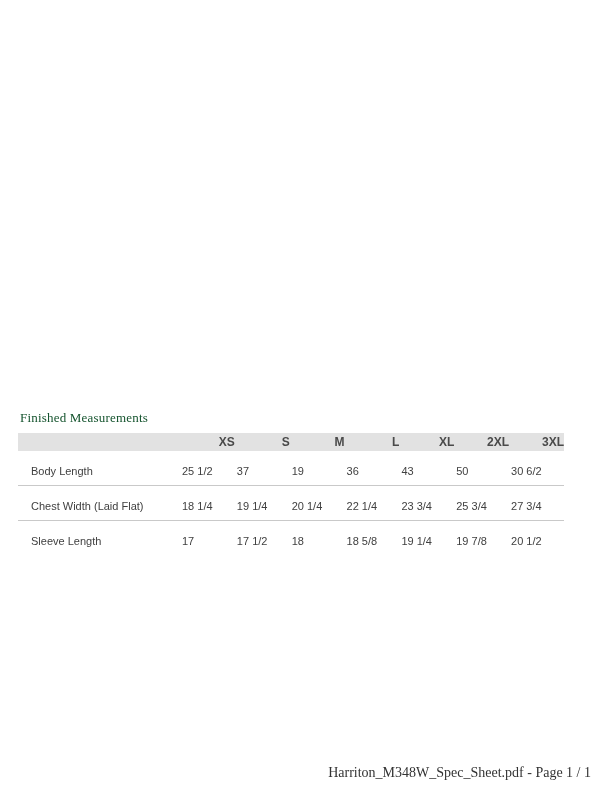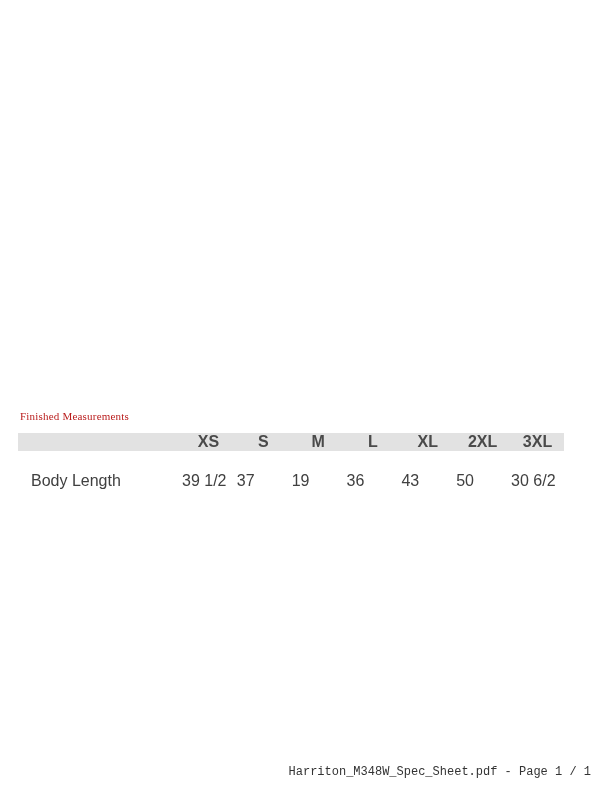--- a/index.html
+++ b/index.html
@@ -10,66 +10,66 @@
     position: relative;
     font-family: "Liberation Sans", sans-serif;
     overflow: hidden;
   }
 
   .section-heading {
     position: absolute;
     left: 20px;
     top: 410px;
     font-family: "Liberation Serif", serif;
-    font-size: 11px;
-    color: #b91c1c;
+    font-size: 13px;
+    color: #14532d;
     letter-spacing: 0.2px;
   }
 
   table.spec-table {
     position: absolute;
     left: 18px;
     top: 433px;
     width: 546px;
     border-collapse: collapse;
     table-layout: fixed;
   }
   table.spec-table col.col-label { width: 162px; }
 
   table.spec-table thead th {
     background: #e2e2e2;
     height: 18px;
-    font-size: 16px;
+    font-size: 12px;
     font-weight: bold;
     color: #4a4a4a;
-    text-align: center;
+    text-align: right;
     vertical-align: middle;
     padding: 0 0 0 2px;
   }
   table.spec-table thead th.label-head { padding-left: 13px; }
 
   table.spec-table tbody td {
     height: 28px;
-    font-size: 16px;
+    font-size: 11px;
     font-weight: normal;
     color: #404040;
     text-align: left;
     vertical-align: middle;
-    padding: 16px 0 0 2px;
+    padding: 6px 0 0 2px;
     border-bottom: 1px solid #c9c9c9;
   }
   table.spec-table tbody td.row-label { padding-left: 13px; }
   table.spec-table tbody tr:last-child td { border-bottom: none; }
 
   .page-footer {
     position: absolute;
     top: 765px;
     right: 21px;
-    font-family: Liberation Mono, monospace;
-    font-size: 12px;
+    font-family: Liberation Serif, serif;
+    font-size: 14px;
     color: #333333;
     white-space: nowrap;
   }
 </style>
 </head>
 <body>
 
 <div class="page">
 
   <div class="section-heading">Finished Measurements</div>
@@ -93,26 +93,46 @@
         <th>M</th>
         <th>L</th>
         <th>XL</th>
         <th>2XL</th>
         <th>3XL</th>
       </tr>
     </thead>
     <tbody>
       <tr>
         <td class="row-label">Body Length</td>
-        <td>39 1/2</td>
+        <td>25 1/2</td>
         <td>37</td>
         <td>19</td>
         <td>36</td>
         <td>43</td>
         <td>50</td>
         <td>30 6/2</td>
+      </tr>
+      <tr>
+        <td class="row-label">Chest Width (Laid Flat)</td>
+        <td>18 1/4</td>
+        <td>19 1/4</td>
+        <td>20 1/4</td>
+        <td>22 1/4</td>
+        <td>23 3/4</td>
+        <td>25 3/4</td>
+        <td>27 3/4</td>
+      </tr>
+      <tr>
+        <td class="row-label">Sleeve Length</td>
+        <td>17</td>
+        <td>17 1/2</td>
+        <td>18</td>
+        <td>18 5/8</td>
+        <td>19 1/4</td>
+        <td>19 7/8</td>
+        <td>20 1/2</td>
       </tr>
     </tbody>
   </table>
 
   <div class="page-footer">Harriton_M348W_Spec_Sheet.pdf - Page 1 / 1</div>
 
 </div>
 
 </body></html>

